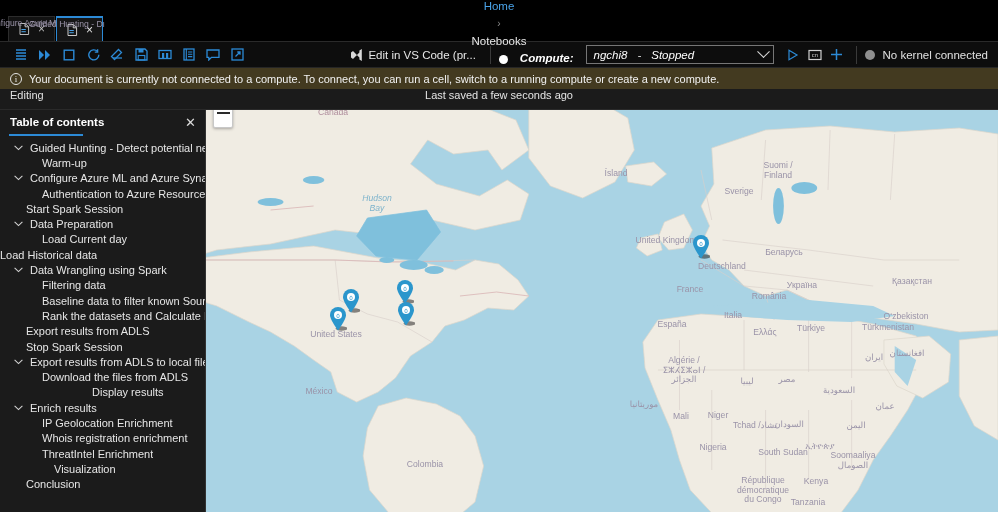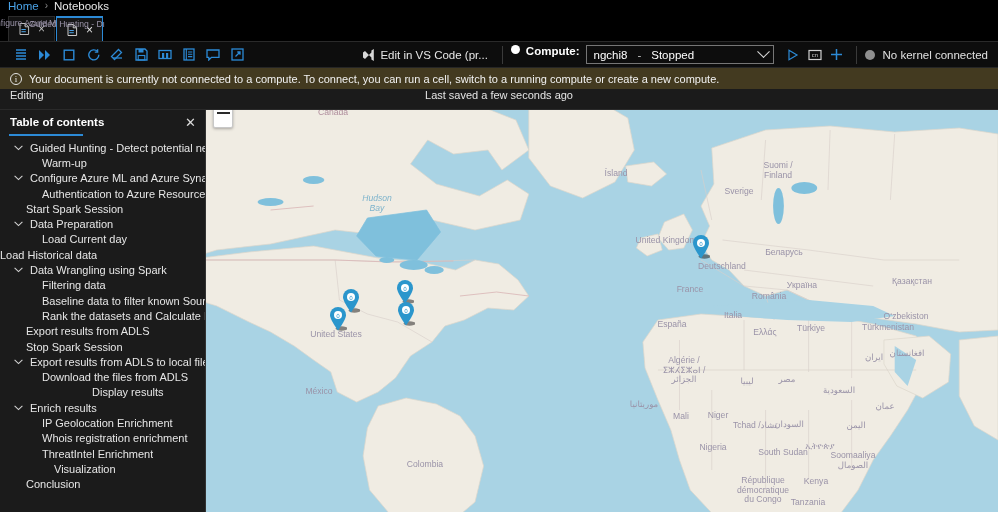--- a/index.html
+++ b/index.html
@@ -7,22 +7,22 @@
     width: 998px; height: 512px;
     overflow: hidden;
     background: #000;
     font-family: "Liberation Sans", sans-serif;
     -webkit-font-smoothing: antialiased;
   }
   .app { position: relative; width: 998px; height: 512px; background: #0b0b0b; }
 
   
   .breadcrumb {
-    height: 16px; display: flex; gap: 6px;
-    padding: 0 8px; font-size: 11.5px; background: #000;
+    height: 16px; display: flex; align-items: center; gap: 6px;
+    padding: 0 8px; font-size: 11.5px; background: #000; flex-direction: column;
   }
   .bc-link { color: #4aa3e8; cursor: pointer; }
   .bc-sep { color: #8a8a8a; font-size: 10px; }
   .bc-cur { color: #e8e8e8; }
 
   
   .tabstrip {
     height: 26px; display: flex; align-items: flex-end;
     background: #000; border-bottom: 1px solid #2a2a2a;
     padding-left: 8px;
@@ -55,21 +55,21 @@
   .tb-btn {
     width: 22px; height: 22px; display: flex; align-items: center;
     justify-content: center; cursor: pointer; border-radius: 2px;
   }
   .tb-spacer { flex: 1 1 auto; }
   .vsep { width: 1px; height: 18px; background: #3a3a3a; margin: 0 8px; }
   .tb-text-btn {
     display: flex; align-items: center; gap: 5px; padding: 3px 6px;
     cursor: pointer; color: #e6e6e6; white-space: nowrap;
   }
-  .compute-wrap { display: flex; align-items: flex-start; gap: 6px; }
+  .compute-wrap { display: flex; align-items: flex-end; gap: 12px; font-style: italic; }
   .compute-dot {
     width: 9px; height: 9px; border-radius: 50%;
     background: #ffffff; flex: 0 0 auto;
   }
   .compute-label { font-weight: bold; color: #ffffff; }
   .compute-select {
     display: flex; align-items: center; justify-content: space-between;
     width: 188px; height: 19px; padding: 0 5px 0 7px;
     border: 1px solid #767676; background: #0d0d0d;
     color: #ffffff; cursor: pointer; font-size: 11.5px;

